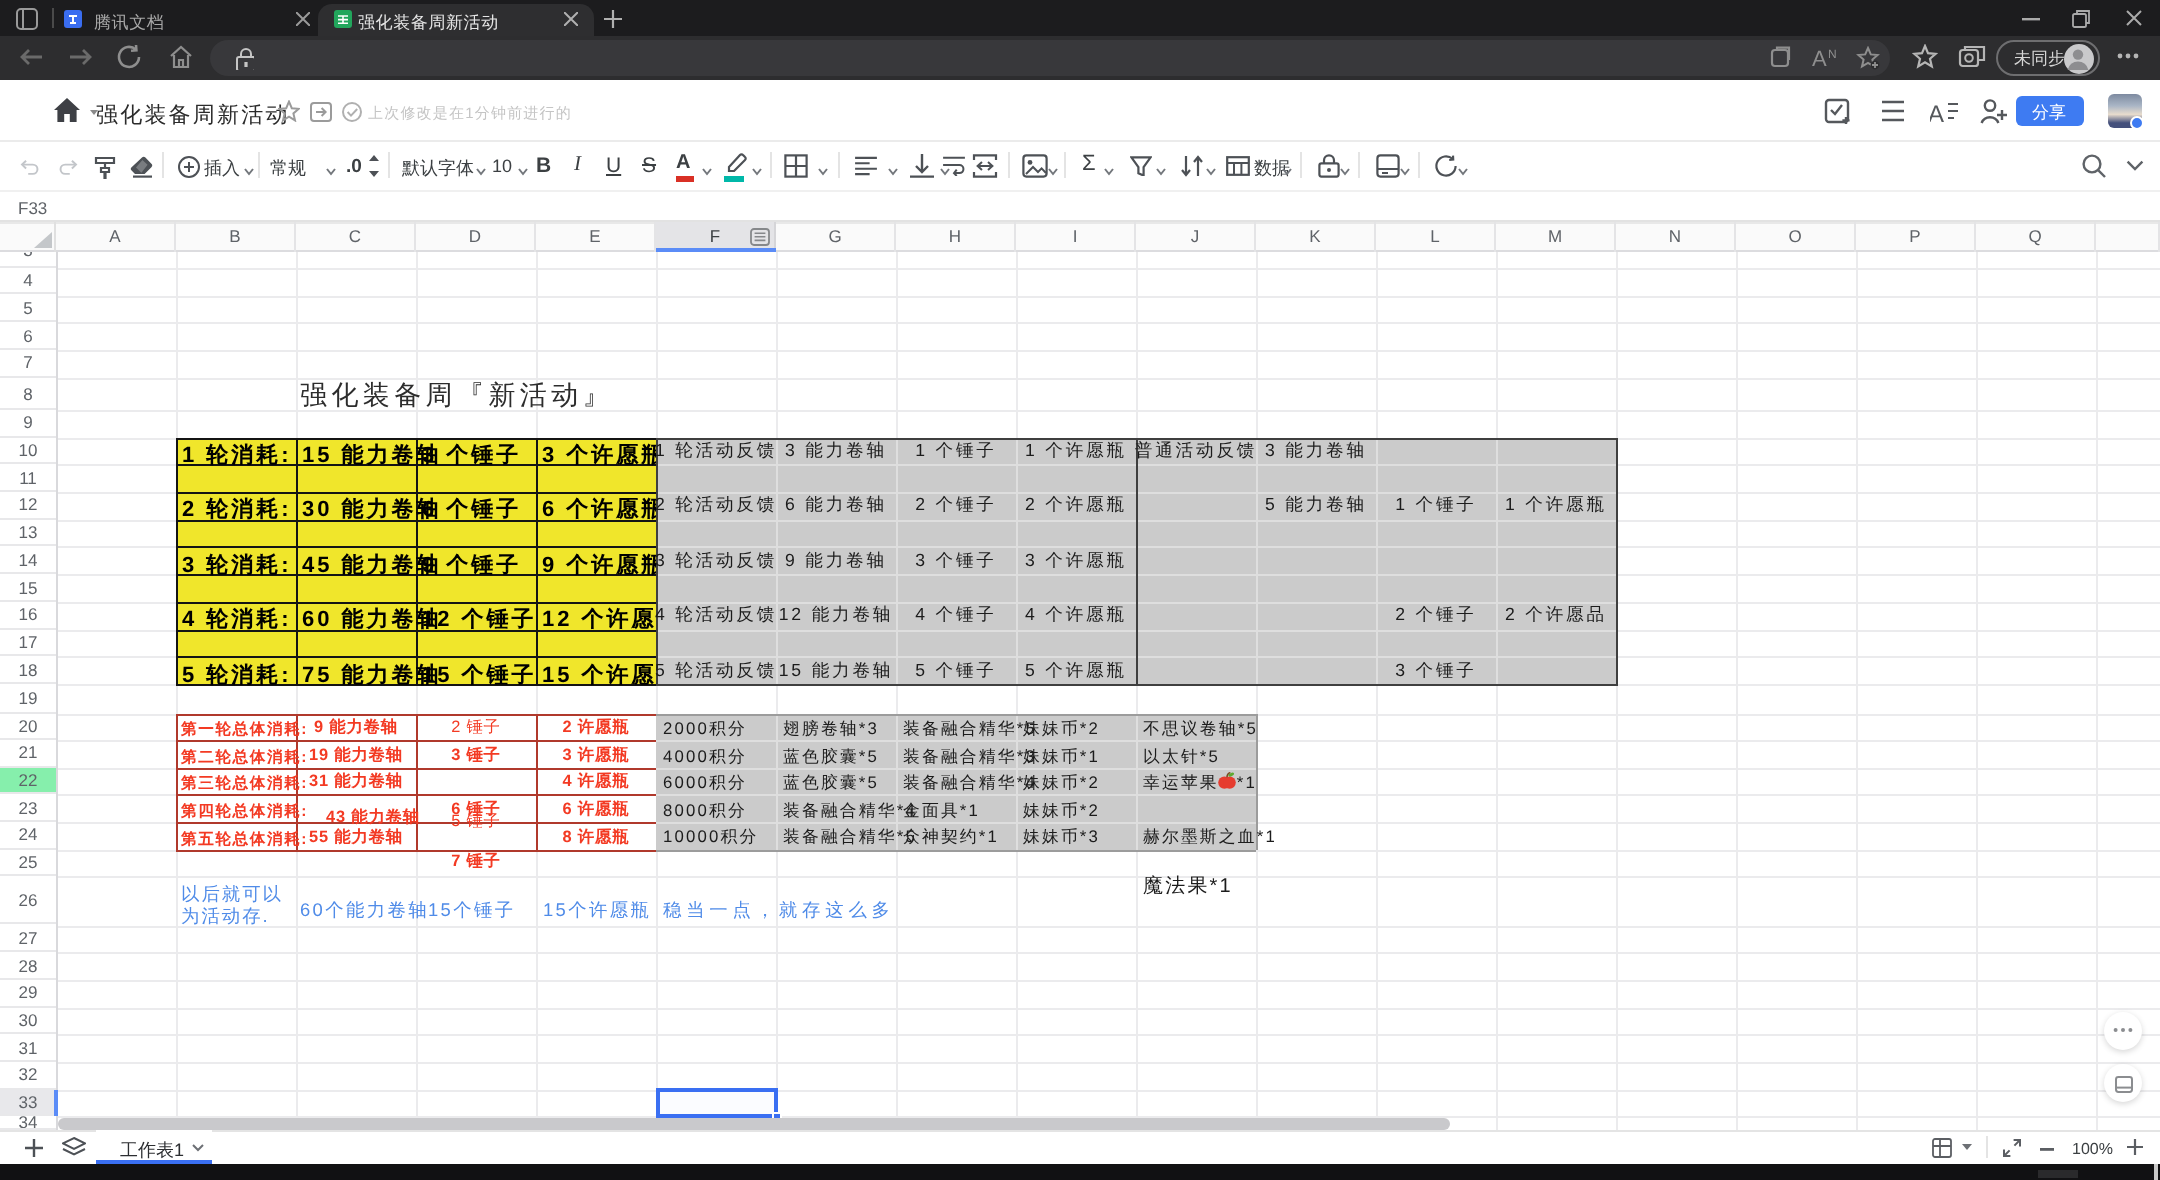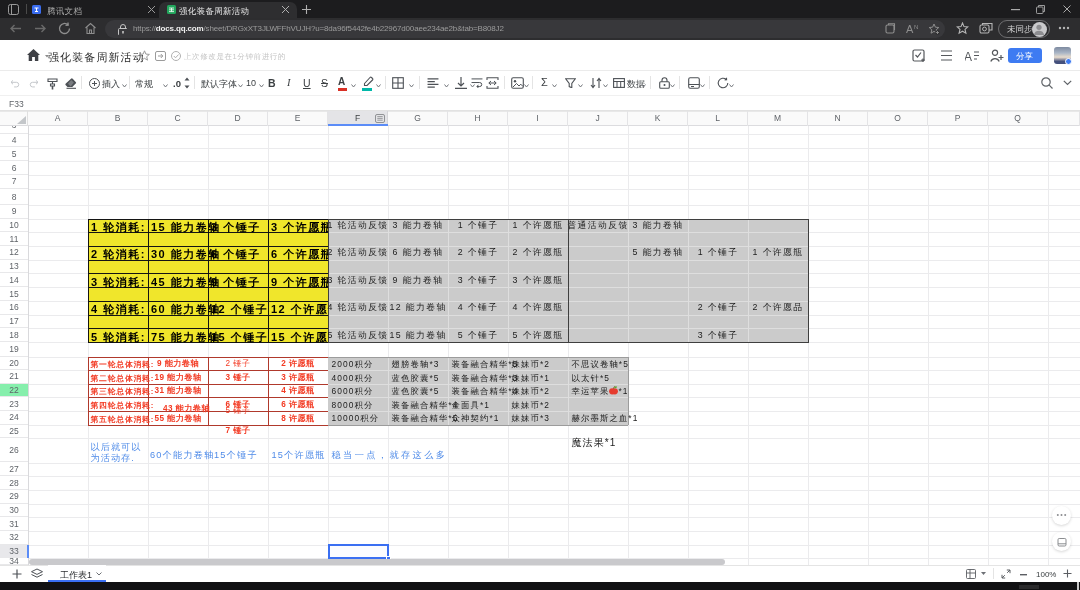--- a/index.html
+++ b/index.html
@@ -58,21 +58,20 @@
     </svg>
 <svg class="ic" style="left:84px;top:22px;" width="13" height="13" viewBox="0 0 13 13">
       <path d="M1.5 6 L6.5 1.5 L11.5 6 M3 5.5 V11.5 H10 V5.5 M5.5 11.5 V8 H7.5 V11.5" fill="none" stroke="#8e8e8e" stroke-width="1.1"></path>
     </svg>
 <div class="abs" style="left:105px;top:20px;width:840px;height:18px;background:#38383b;border-radius:9px;"></div>
 <svg class="ic" style="left:118px;top:24px;" width="9" height="11" viewBox="0 0 9 11">
       <rect x="0.5" y="4.5" width="9" height="7" rx="1" fill="none" stroke="#c5c5c5"></rect>
       <path d="M2.5 4.5 V3 a2.5 2.5 0 0 1 5 0 V4.5" fill="none" stroke="#c5c5c5"></path>
       <rect x="4.2" y="7" width="1.6" height="2.5" fill="#c5c5c5"></rect>
     </svg>
-<div class="abs" style="left:133px;top:24px;white-space:nowrap;font-size:8px;letter-spacing:-0.15px;"><span style="color:#9b9b9b;">https://</span><span style="color:#f0f0f0;font-weight:bold;">docs.qq.com</span><span style="color:#9b9b9b;">/sheet/DRGxXT3JLWFFhVUJH?u=8da96f5442fe4b22967d00aee234ae2b&amp;tab=B808J2</span></div>
 <svg class="ic" style="left:885px;top:23px;" width="11" height="11" viewBox="0 0 11 11">
       <rect x="1" y="2" width="8" height="8" rx="1.5" fill="none" stroke="#8e8e8e" stroke-width="1.1"></rect>
       <path d="M3.5 2 V0.8 H9.5 V7" fill="none" stroke="#8e8e8e" stroke-width="1.1"></path>
     </svg>
 <svg class="ic" style="left:906px;top:23px;" width="13" height="11" viewBox="0 0 13 11">
       <text x="0" y="10" font-size="11" fill="#8e8e8e">A</text>
       <text x="8" y="6" font-size="6" fill="#8e8e8e">N</text>
     </svg>
 <svg class="ic" style="left:928px;top:23px;" width="12" height="12" viewBox="0 0 12 12">
       <path d="M6 1 L7.4 4.2 10.8 4.5 8.2 6.8 9 10.2 6 8.4 3 10.2 3.8 6.8 1.2 4.5 4.6 4.2 Z" fill="none" stroke="#8e8e8e" stroke-width="1"></path>
@@ -404,20 +403,21 @@
 <div class="abs" style="left:0px;top:462.5px;width:28px;height:13.699999999999989px;background:#fff;border-bottom:1px solid #e8e8ea;color:#5f6368;font-size:8.5px;display:flex;align-items:center;justify-content:center;overflow:hidden;">27</div>
 <div class="abs" style="left:0px;top:476.2px;width:28px;height:13.699999999999989px;background:#fff;border-bottom:1px solid #e8e8ea;color:#5f6368;font-size:8.5px;display:flex;align-items:center;justify-content:center;overflow:hidden;">28</div>
 <div class="abs" style="left:0px;top:489.9px;width:28px;height:13.700000000000045px;background:#fff;border-bottom:1px solid #e8e8ea;color:#5f6368;font-size:8.5px;display:flex;align-items:center;justify-content:center;overflow:hidden;">29</div>
 <div class="abs" style="left:0px;top:503.6px;width:28px;height:13.699999999999932px;background:#fff;border-bottom:1px solid #e8e8ea;color:#5f6368;font-size:8.5px;display:flex;align-items:center;justify-content:center;overflow:hidden;">30</div>
 <div class="abs" style="left:0px;top:517.3px;width:28px;height:13.700000000000045px;background:#fff;border-bottom:1px solid #e8e8ea;color:#5f6368;font-size:8.5px;display:flex;align-items:center;justify-content:center;overflow:hidden;">31</div>
 <div class="abs" style="left:0px;top:531.0px;width:28px;height:13.700000000000045px;background:#fff;border-bottom:1px solid #e8e8ea;color:#5f6368;font-size:8.5px;display:flex;align-items:center;justify-content:center;overflow:hidden;">32</div>
 <div class="abs" style="left:0px;top:544.7px;width:28px;height:13.699999999999932px;background:#e8e8eb;border-bottom:1px solid #e8e8ea;color:#5f6368;font-size:8.5px;display:flex;align-items:center;justify-content:center;overflow:hidden;">33</div>
 <div class="abs" style="left:0px;top:558.4px;width:28px;height:6.600000000000023px;background:#fff;border-bottom:1px solid #e8e8ea;color:#5f6368;font-size:8.5px;display:flex;align-items:center;justify-content:center;overflow:hidden;">34</div>
 <div class="abs" style="left:28px;top:125.5px;width:1px;height:439.5px;background:#d9d9dc;"></div>
 <div class="abs" style="left:26.5px;top:544.7px;width:2px;height:13.7px;background:#5b8cf7;"></div>
+<div class="abs" style="left:150px;top:189px;white-space:nowrap;font-size:13.5px;color:#2d2d2d;letter-spacing:2.2px;">强化装备周『新活动』</div>
 <div class="abs" style="left:88px;top:218.6px;width:240px;height:123.48000000000005px;background:#f0e62b;"></div>
 <div class="abs" style="left:88px;top:218.6px;width:240px;height:1px;background:#141414;"></div>
 <div class="abs" style="left:88px;top:232.32px;width:240px;height:1px;background:#141414;"></div>
 <div class="abs" style="left:88px;top:246.04px;width:240px;height:1px;background:#141414;"></div>
 <div class="abs" style="left:88px;top:259.76px;width:240px;height:1px;background:#141414;"></div>
 <div class="abs" style="left:88px;top:273.48px;width:240px;height:1px;background:#141414;"></div>
 <div class="abs" style="left:88px;top:287.2px;width:240px;height:1px;background:#141414;"></div>
 <div class="abs" style="left:88px;top:300.92px;width:240px;height:1px;background:#141414;"></div>
 <div class="abs" style="left:88px;top:314.64px;width:240px;height:1px;background:#141414;"></div>
 <div class="abs" style="left:88px;top:328.36px;width:240px;height:1px;background:#141414;"></div>

